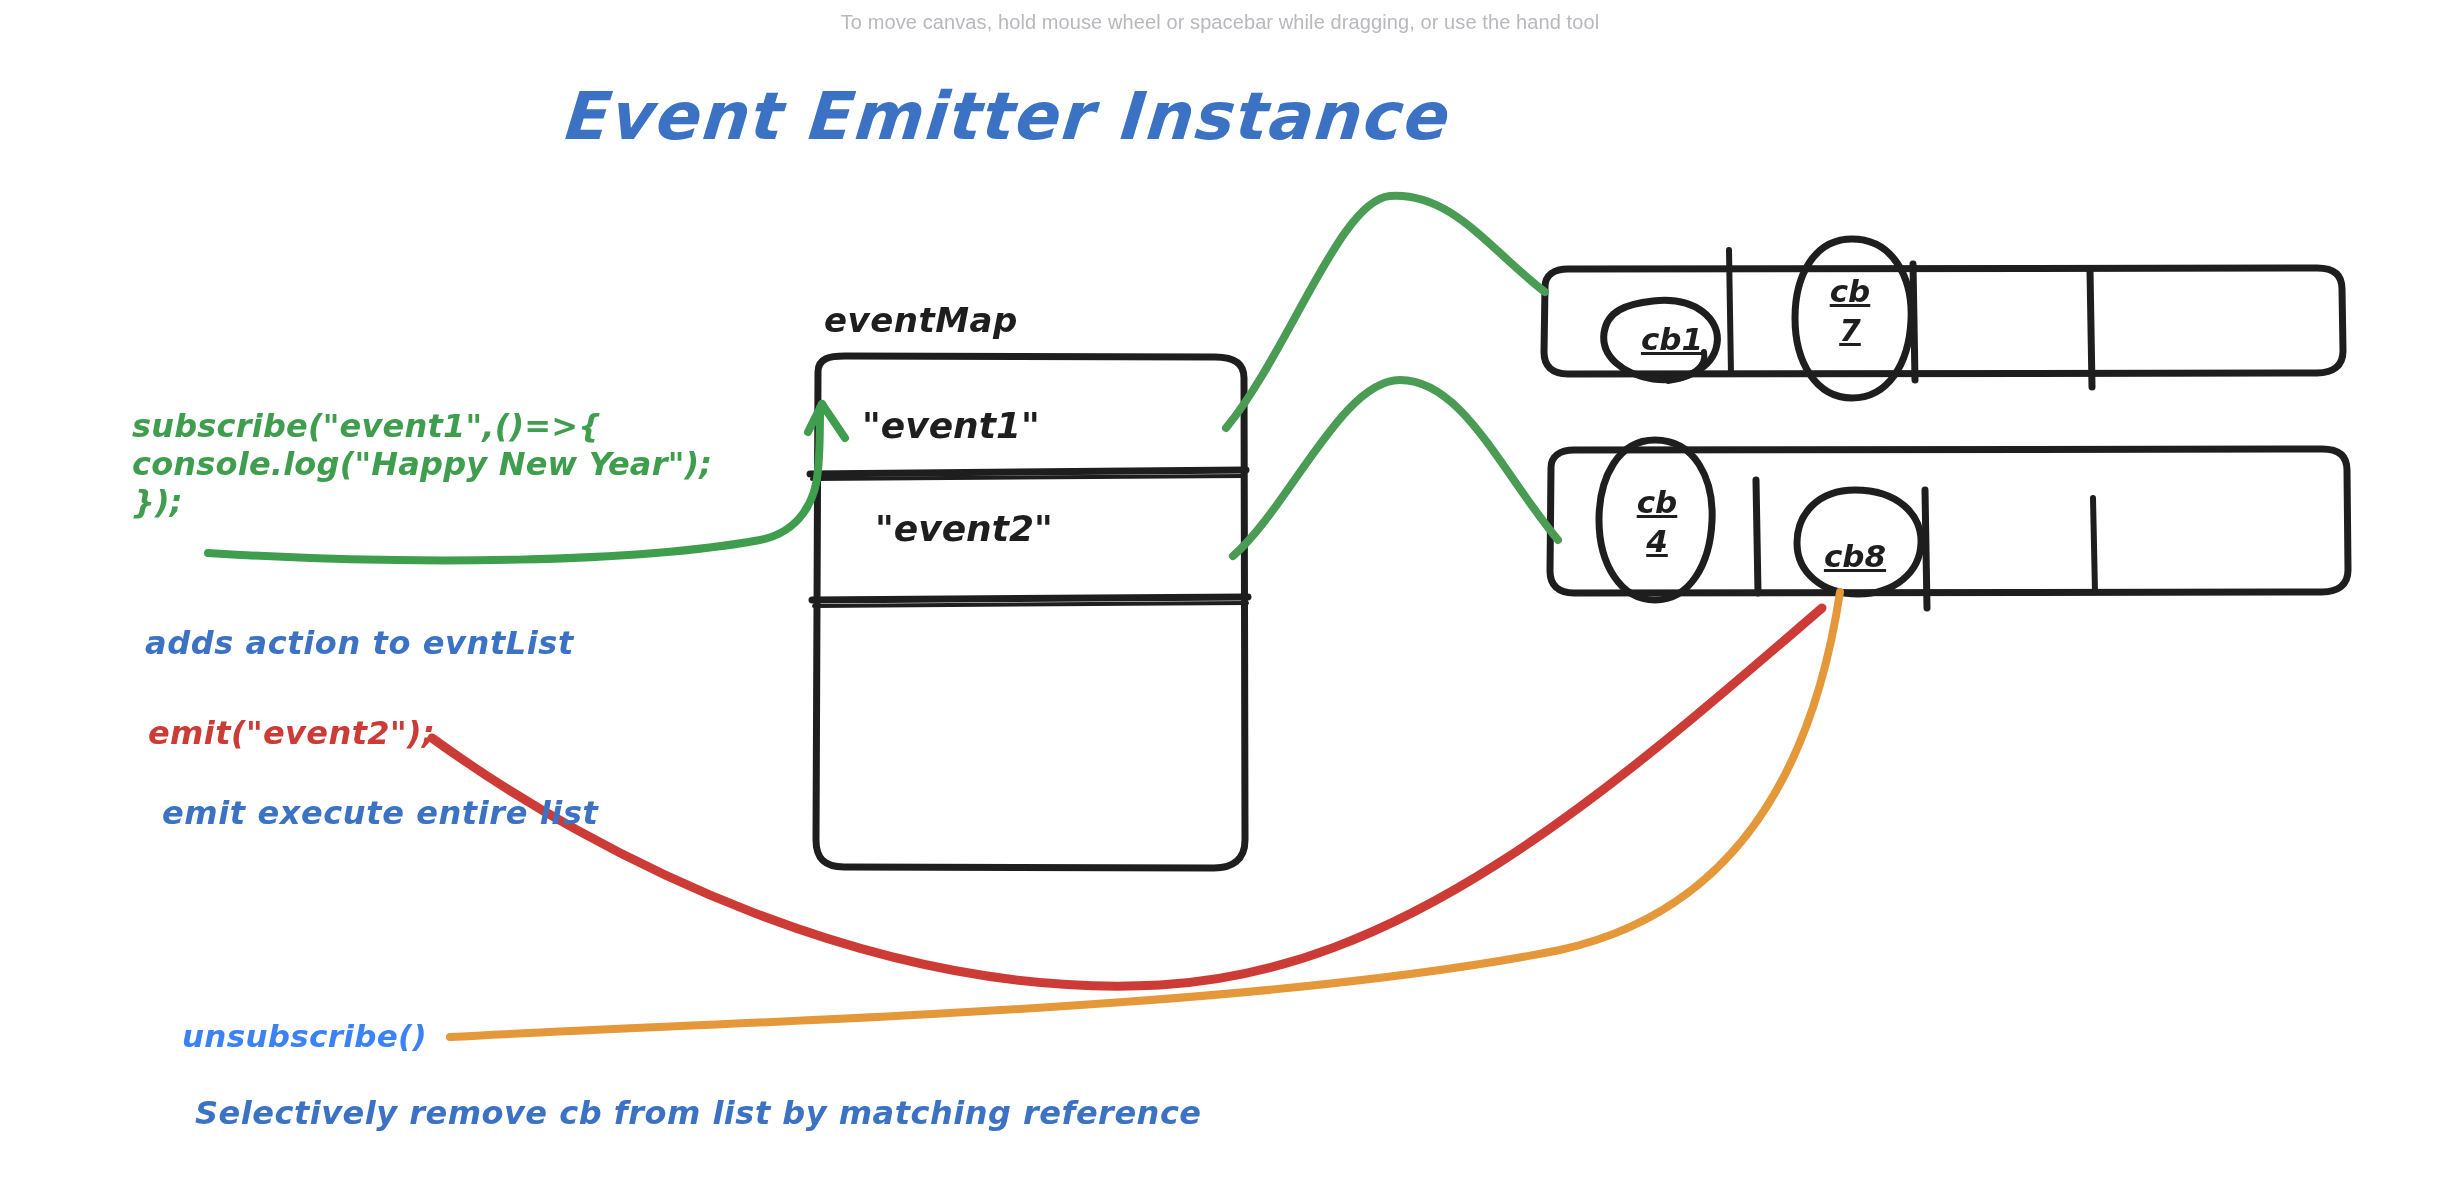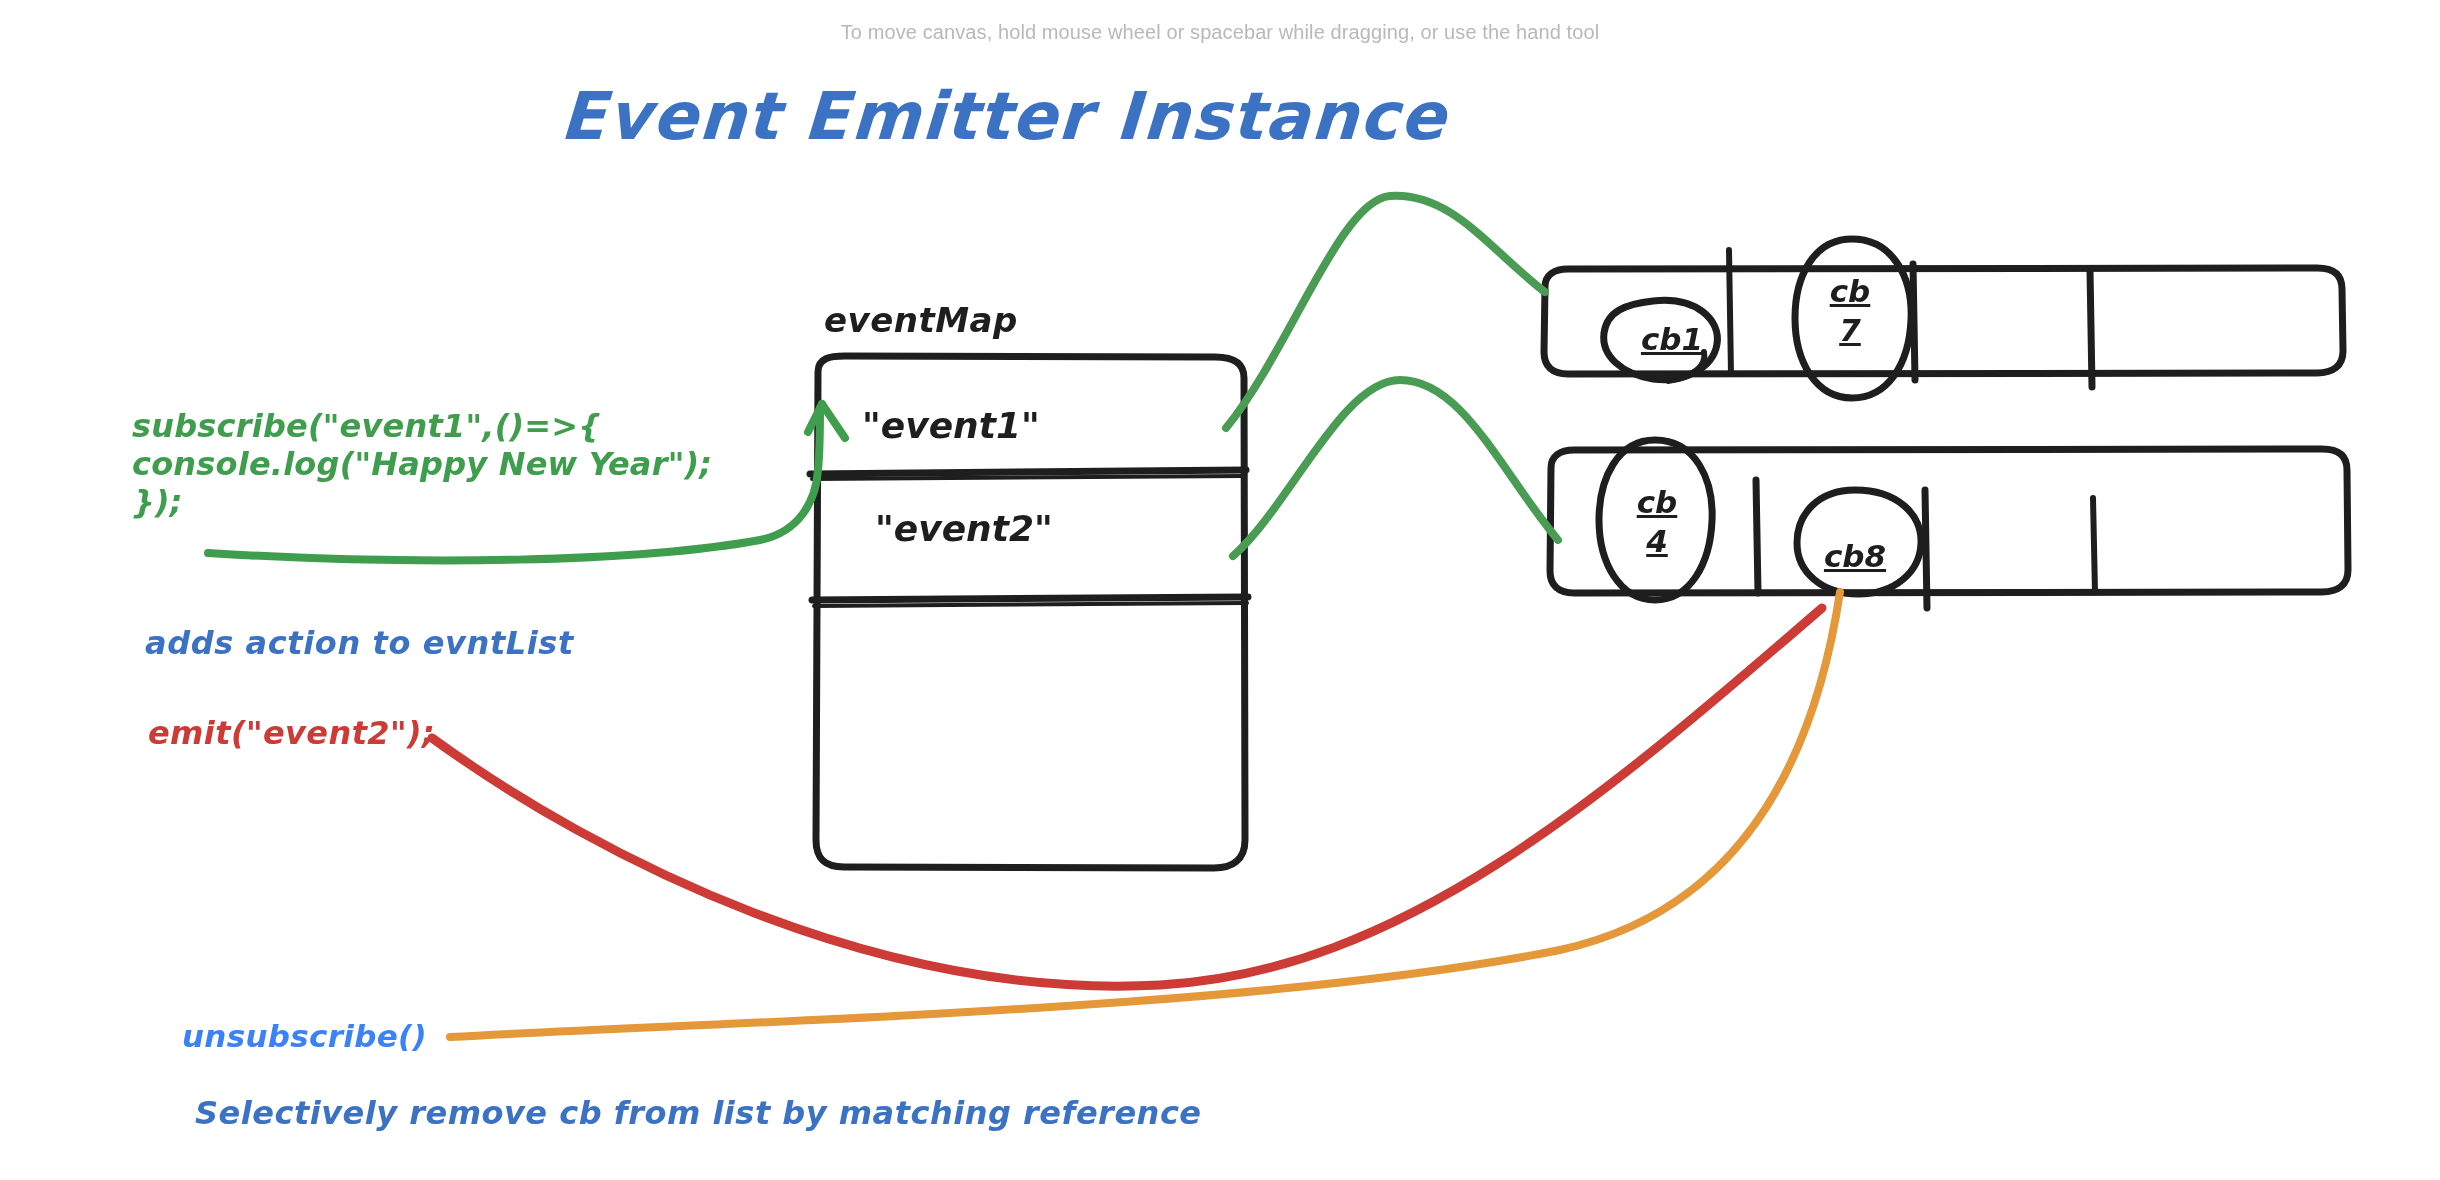--- a/index.html
+++ b/index.html
@@ -23,21 +23,21 @@
   }
 
   
   .hint-bar {
     position: absolute;
     top: 0;
     left: 0;
     width: 2440px;
     height: 44px;
     display: flex;
-    align-items: flex-end;
+    align-items: center;
     justify-content: center;
     pointer-events: none;
   }
   .hint-bar .hint-text {
     font-family: "Liberation Sans", sans-serif;
     font-size: 20px;
     color: #b8b8bd;
     letter-spacing: 0.1px;
     white-space: nowrap;
   }
@@ -282,20 +282,21 @@
              C 760 1020, 1260 1010, 1560 950
              C 1720 915, 1810 790, 1840 592" fill="none" stroke="#e4983a" stroke-width="8" stroke-linecap="round"></path>
 
   </svg>
 
   <div class="hand code-subscribe">subscribe("event1",()=&gt;{
 console.log("Happy New Year");
 });</div>
   <div class="hand note-adds">adds action to evntList</div>
   <div class="hand code-emit">emit("event2");</div>
+  <div class="hand note-emit">emit execute entire list</div>
   <div class="hand code-unsub">unsubscribe()</div>
   <div class="hand note-unsub">Selectively remove cb from list by matching reference</div>
 
   <div class="hand label-eventmap">eventMap</div>
   <div class="hand key-event1">"event1"</div>
   <div class="hand key-event2">"event2"</div>
 
   <div class="cb-label cb1">cb1</div>
   <div class="cb-label cb7">cb
 7</div>

